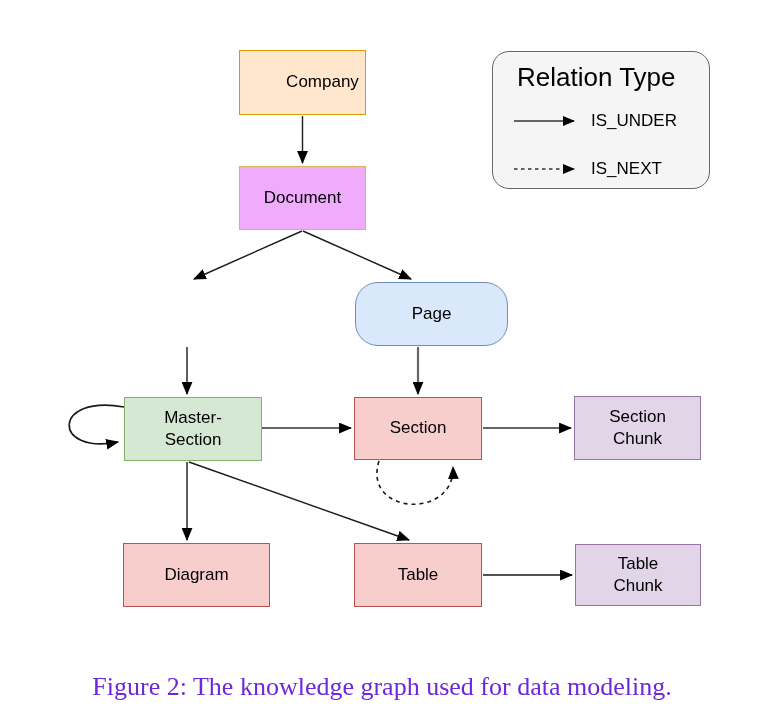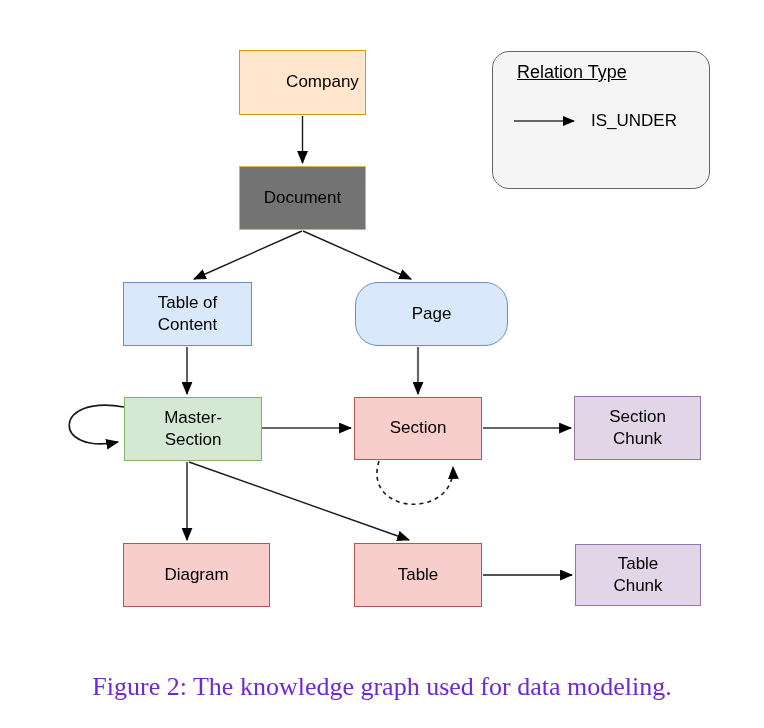--- a/index.html
+++ b/index.html
@@ -21,21 +21,21 @@
   .n-section{left:354px;top:397px;width:128px;height:63px;}
   .n-section-chunk{left:574px;top:396px;width:127px;height:64px;}
   .n-diagram{left:123px;top:543px;width:147px;height:64px;}
   .n-table{left:354px;top:543px;width:128px;height:64px;}
   .n-table-chunk{left:575px;top:544px;width:126px;height:62px;}
   #legend{
     position:absolute;left:492px;top:51px;width:218px;height:138px;box-sizing:border-box;
     background:#f5f5f5;border:1.5px solid #666;border-radius:17px;
   }
   #legend .legend-title{
-    position:absolute;left:24px;top:10px;font-size:18px;color:#000;text-decoration:underline;
+    position:absolute;left:24px;top:10px;font-size:26px;color:#000;
   }
   .legend-row{position:absolute;left:20px;display:flex;align-items:center;}
   .legend-row.r1{top:59px;}
   .legend-row.r2{top:107px;}
   .legend-row svg{display:block;}
   .legend-label{margin-left:14px;font-size:17px;color:#000000;}
   #caption{
     position:absolute;left:0;top:672px;width:764px;text-align:center;
     font-family:"Liberation Serif", serif;font-size:26px;color:#6d28d9;
   }
@@ -63,26 +63,22 @@
       <path d="M187,462 L187,540" stroke="#1a1a1a" stroke-width="1.4" marker-end="url(#arrow)"></path>
       <path d="M189,462 L409,540" stroke="#1a1a1a" stroke-width="1.4" marker-end="url(#arrow)"></path>
       <path d="M379,461 C362,515 455,520 453,467" stroke="#1a1a1a" stroke-width="1.6" stroke-dasharray="4 4" marker-end="url(#arrow)"></path>
       <path d="M483,575 L572,575" stroke="#1a1a1a" stroke-width="1.4" marker-end="url(#arrow)"></path>
     </g>
   </svg>
 
   <div class="node n-company" style="background: rgb(255, 230, 204); border-color: rgb(215, 155, 0);">
     <span>Company</span>
   </div>
-  <div class="node n-document" style="background: #737373; border-color: rgb(214, 182, 86);">
+  <div class="node n-document" style="background: #f0abfc; border-color: rgb(214, 182, 86);">
     <span>Document</span>
-  </div>
-  <div class="node n-toc" style="background: rgb(218, 232, 252); border-color: rgb(108, 142, 191);">
-    <span>Table of
-Content</span>
   </div>
   <div class="node n-page" style="background: rgb(218, 232, 252); border-color: rgb(108, 142, 191);">
     <span>Page</span>
   </div>
   <div class="node n-master" style="background: rgb(213, 232, 212); border-color: rgb(130, 179, 102);">
     <span>Master-
 Section</span>
   </div>
   <div class="node n-section" style="background: rgb(248, 206, 204); border-color: rgb(184, 84, 80);">
     <span>Section</span>
@@ -108,17 +104,28 @@
       <svg width="64" height="14" viewBox="0 0 64 14">
         <defs>
           <marker id="larrow1" viewBox="0 0 12 10" refX="11" refY="5" markerWidth="12" markerHeight="10" markerUnits="userSpaceOnUse" orient="auto">
               <path d="M0,0 L12,5 L0,10 z" fill="#000"></path>
             </marker>
         </defs>
         <line x1="1" y1="7" x2="61" y2="7" stroke="#333" stroke-width="1.7" marker-end="url(#larrow1)"></line>
       </svg>
       <span class="legend-label">IS_UNDER</span>
     </div>
+    <div class="legend-row r2">
+      <svg width="64" height="14" viewBox="0 0 64 14">
+        <defs>
+          <marker id="larrow2" viewBox="0 0 12 10" refX="11" refY="5" markerWidth="12" markerHeight="10" markerUnits="userSpaceOnUse" orient="auto">
+              <path d="M0,0 L12,5 L0,10 z" fill="#000"></path>
+            </marker>
+        </defs>
+        <line x1="1" y1="7" x2="61" y2="7" stroke="#333" stroke-width="1.7" stroke-dasharray="3.5 3.5" marker-end="url(#larrow2)"></line>
+      </svg>
+      <span class="legend-label">IS_NEXT</span>
+    </div>
   </div>
 
   <div id="caption">Figure 2: The knowledge graph used for data modeling.</div>
 
 </div>
 
 </body></html>

